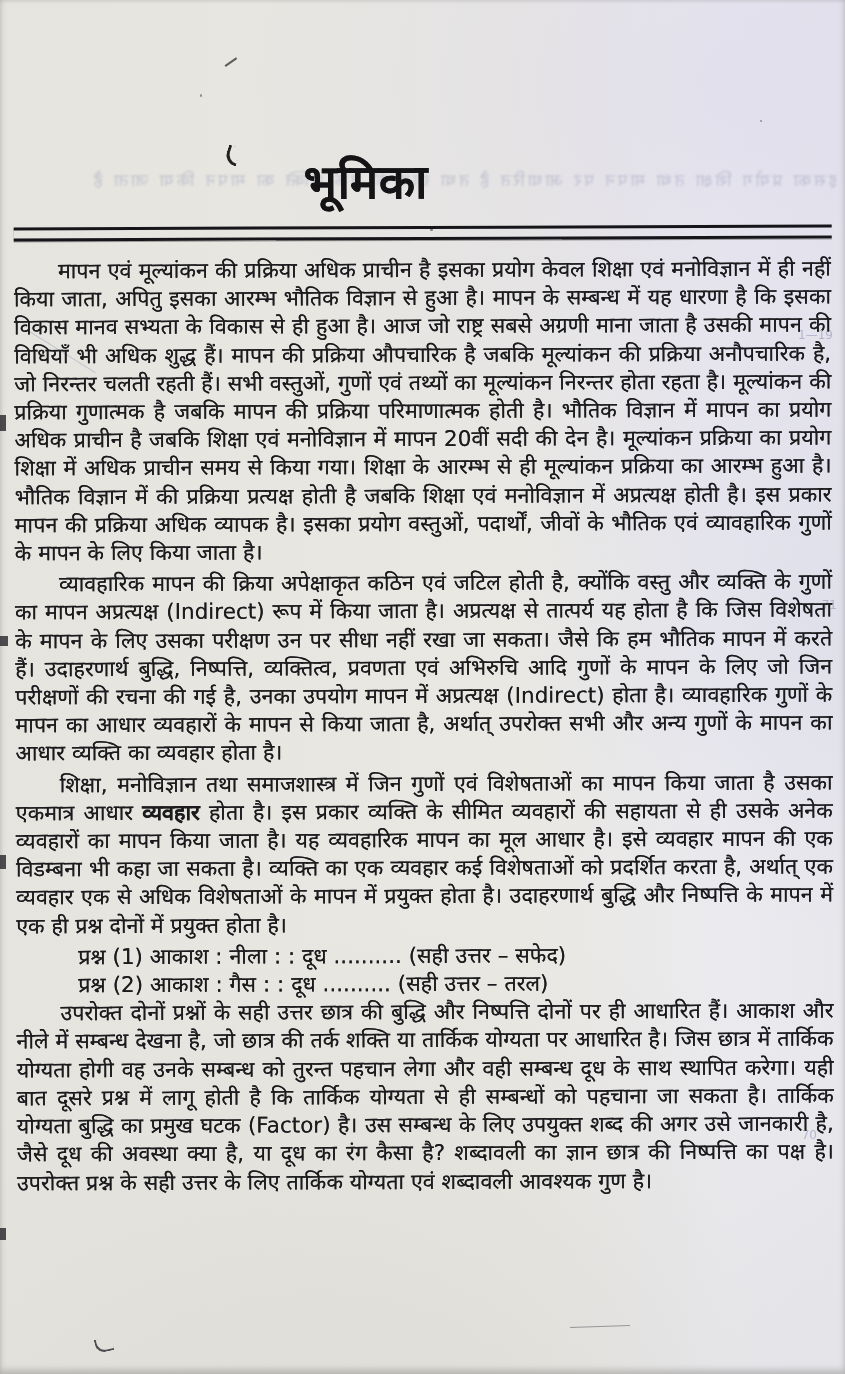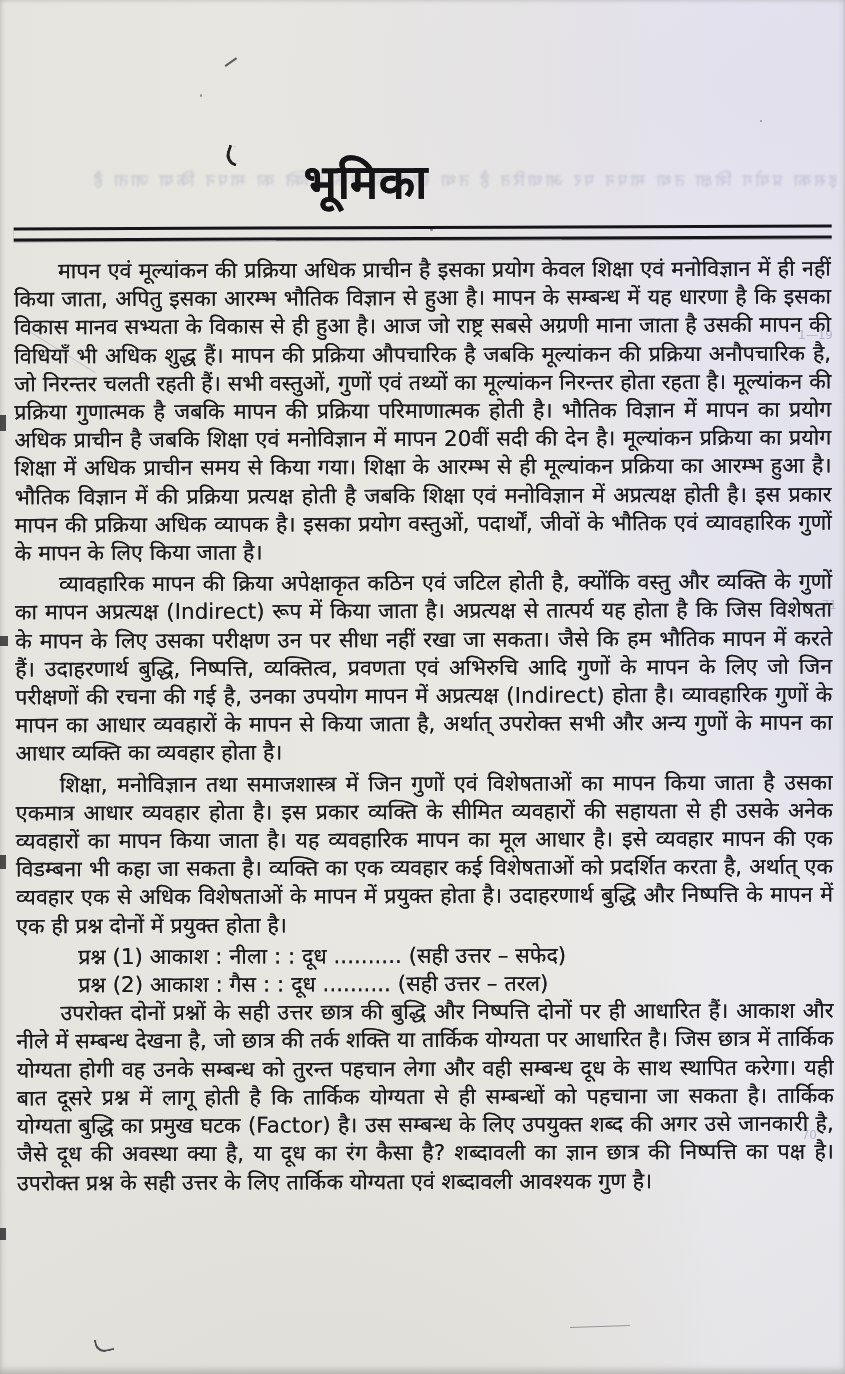--- a/index.html
+++ b/index.html
@@ -40,21 +40,21 @@
   }
   .body{
     margin:16px 13px 0 15px;
     font-size:21.5px;
     line-height:28.2px;
     text-align:justify;
     text-shadow:0 0 0.5px rgba(10,10,15,0.75);
   }
   .para{margin:0 0 3px 0; text-indent:44px;}
   .qline{margin:0; text-indent:62px; text-align:left;}
-  .boldword{font-weight:normal;}
+  .boldword{font-weight:bold;}
   
   .bleed{
     position:absolute;
     color:#7b80a8;
     opacity:0.34;
     filter:blur(1.1px);
     transform:scaleX(-1);
     font-size:17px;
     white-space:nowrap;
     pointer-events:none;

